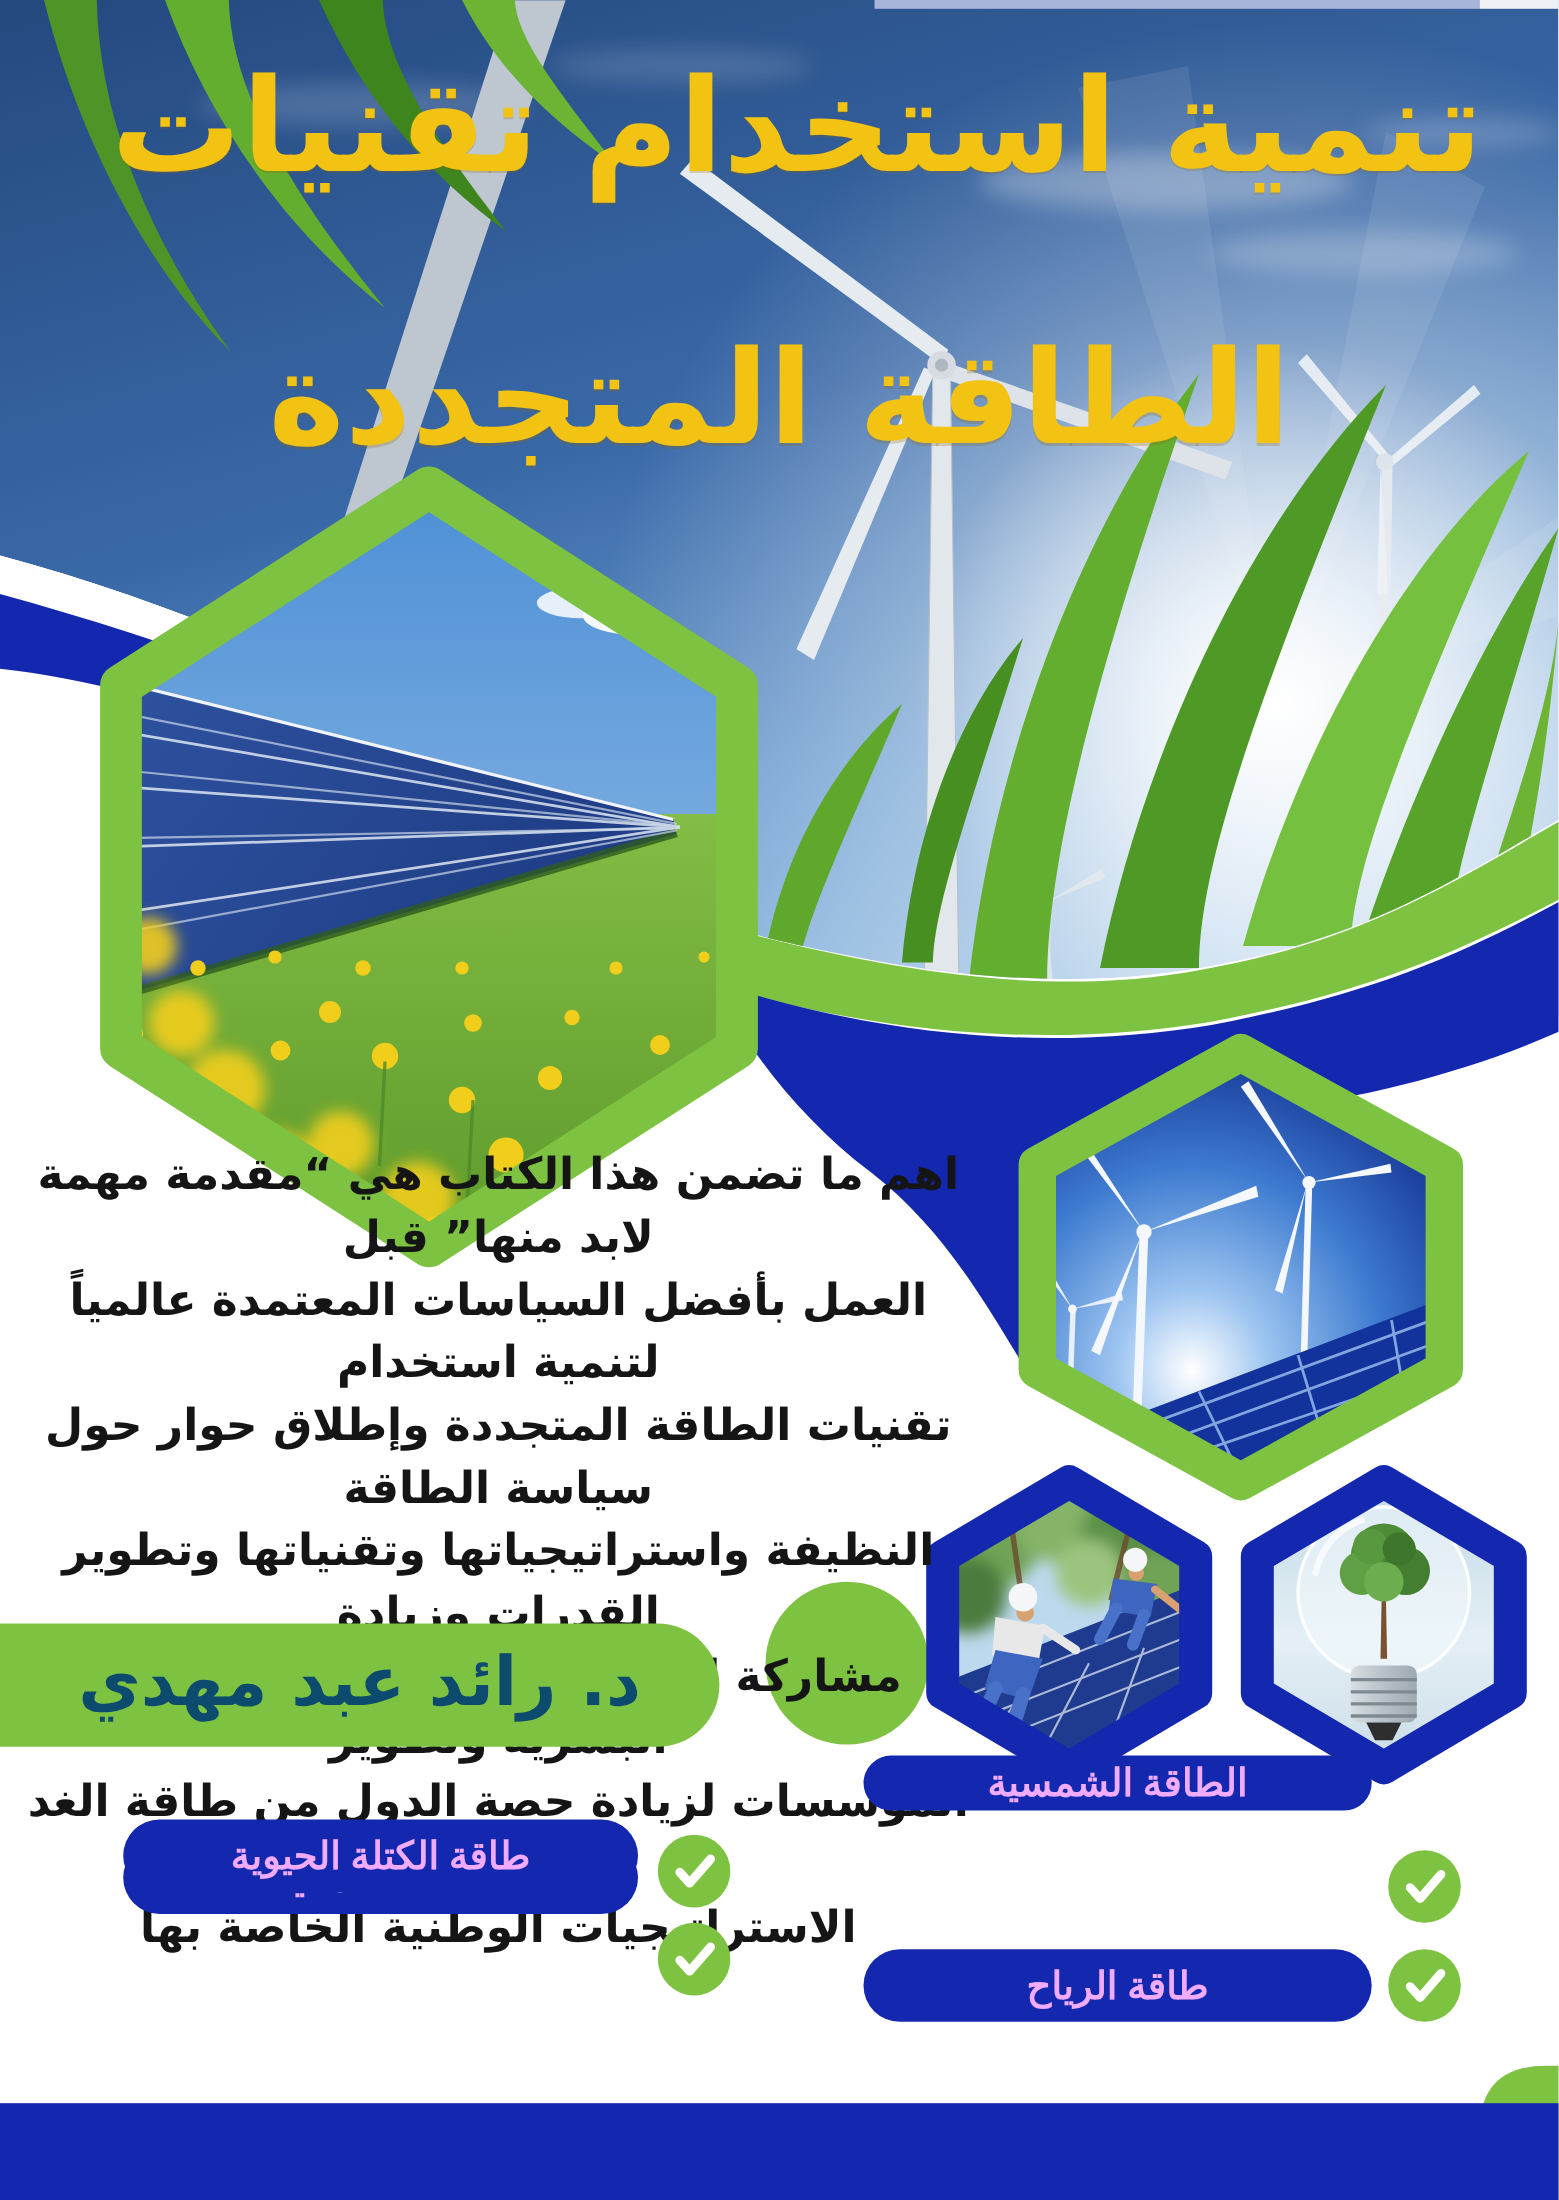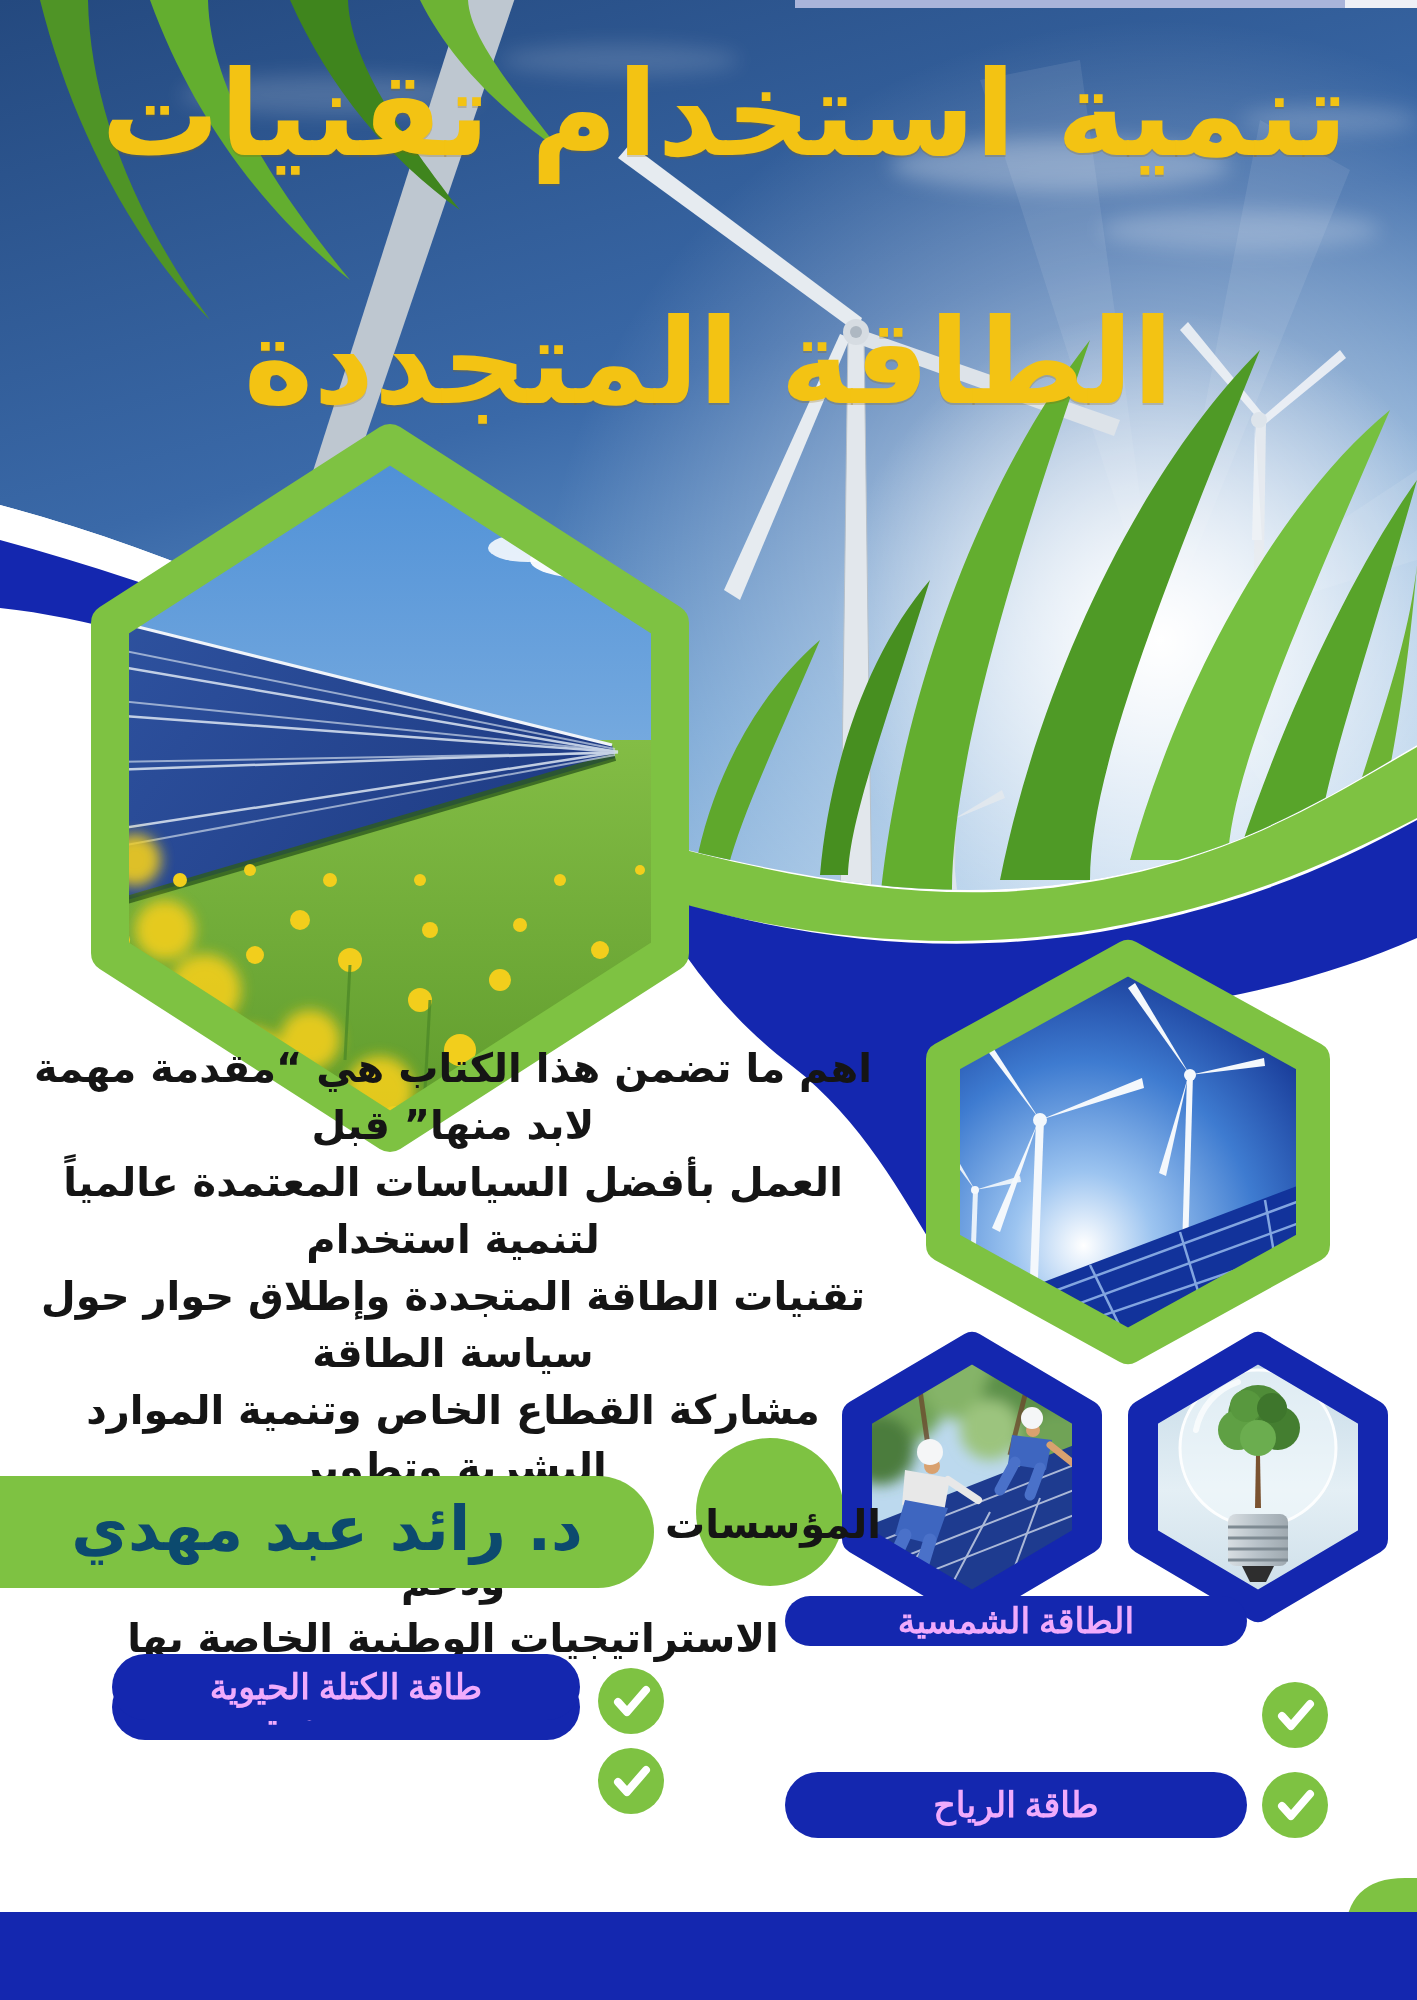--- a/index.html
+++ b/index.html
@@ -384,20 +384,21 @@
   <rect x="0" y="1912" width="1417" height="88" fill="#1427AF"></rect>
 </svg>
 
   <div class="abs title-line" id="title1">تنمية استخدام تقنيات</div>
   <div class="abs title-line" id="title2">الطاقة المتجددة</div>
 
   <div class="abs" id="paragraph">
     <span>اهم ما تضمن هذا الكتاب هي “مقدمة مهمة لابد منها” قبل</span>
     <span>العمل بأفضل السياسات المعتمدة عالمياً لتنمية استخدام</span>
     <span>تقنيات الطاقة المتجددة وإطلاق حوار حول سياسة الطاقة</span>
+    <span>النظيفة واستراتيجياتها وتقنياتها وتطوير القدرات وزيادة</span>
     <span>مشاركة القطاع الخاص وتنمية الموارد البشرية وتطوير</span>
     <span>المؤسسات لزيادة حصة الدول من طاقة الغد ودعم</span>
     <span>الاستراتيجيات الوطنية الخاصة بها</span>
   </div>
 
   <div class="abs" id="author-banner">
     <div class="name">د. رائد عبد مهدي</div>
   </div>
 
   <div class="abs pill" style="left:112px;top:1674px;width:468px;height:66px;">

